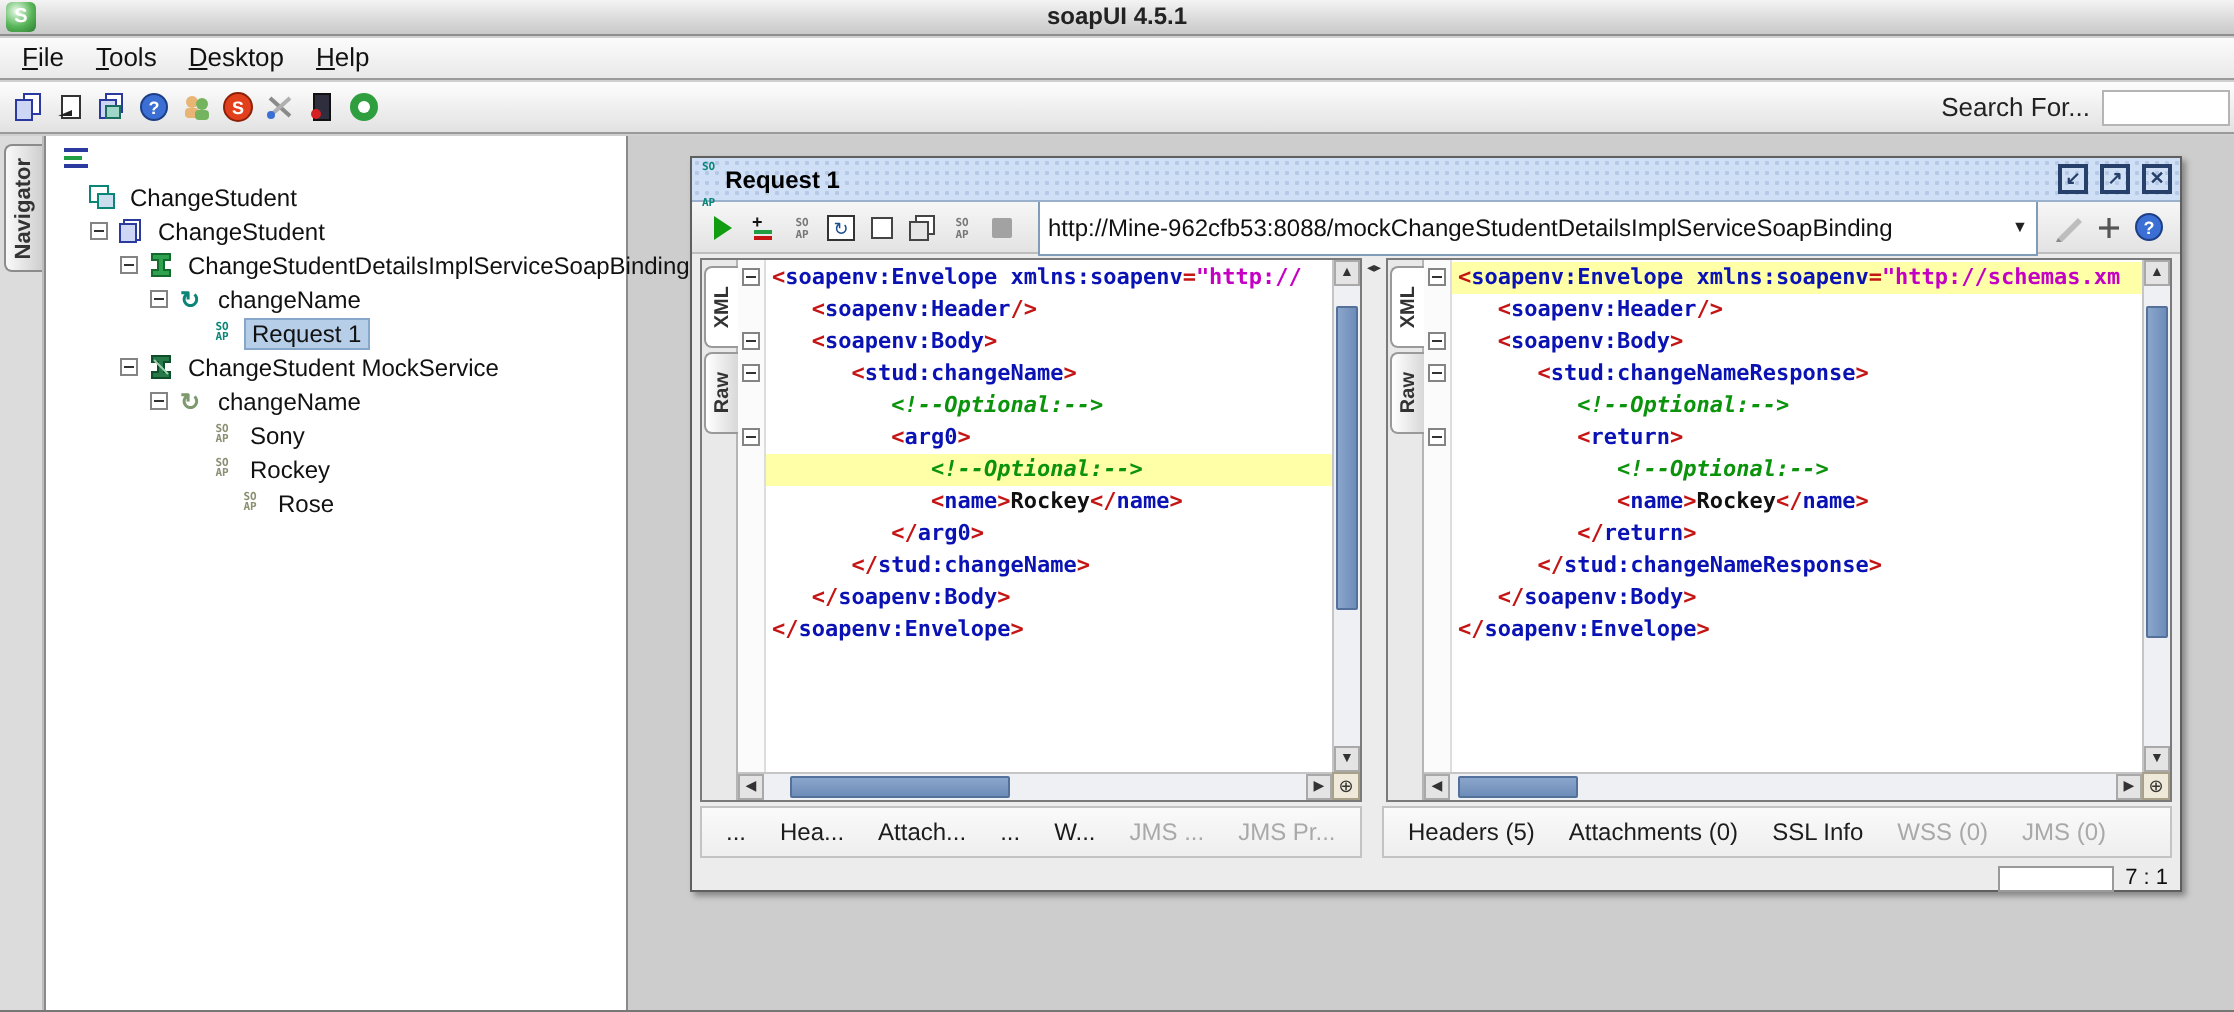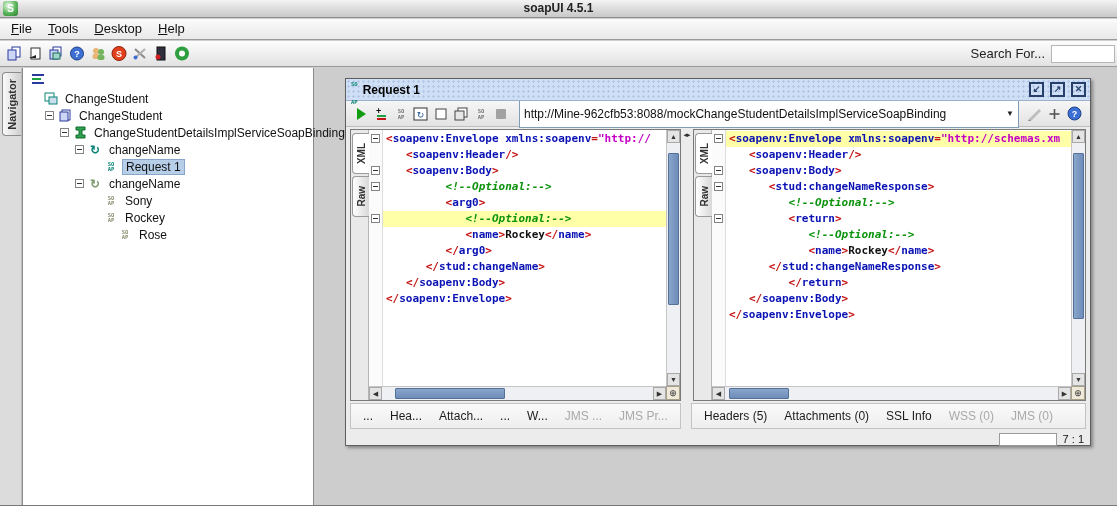--- a/index.html
+++ b/index.html
@@ -251,20 +251,30 @@
               <span class="op-glyph" style="color:#0b8577">↻</span>
             </span>
             <span class="tree-label">changeName</span>
           </div>
           <div class="tree-row" style="padding-left: 66px;">
             <span class="tree-icon">
               <span class="soap-mini" style="color:#0b8577">SO<br>AP</span>
             </span>
             <span class="tree-label selected">Request 1</span>
           </div>
+          <div class="tree-row" style="padding-left: 22px;">
+            <span class="tree-handle"></span>
+            <span class="tree-icon">
+              <svg width="13" height="13">
+                <path d="M2 1 h9 v3 h-3 v5 h3 v3 h-9 v-3 h3 v-5 h-3 z" fill="#27794a" stroke="#0c4f28"></path>
+                <line x1="3" y1="3" x2="10" y2="10" stroke="#9fd0ae" stroke-width="1"></line>
+              </svg>
+            </span>
+            <span class="tree-label">ChangeStudent MockService</span>
+          </div>
           <div class="tree-row" style="padding-left: 37px;">
             <span class="tree-handle"></span>
             <span class="tree-icon">
               <span class="op-glyph" style="color:#7d9a6e">↻</span>
             </span>
             <span class="tree-label">changeName</span>
           </div>
           <div class="tree-row" style="padding-left: 66px;">
             <span class="tree-icon">
               <span class="soap-mini" style="color:#8a8f72">SO<br>AP</span>
@@ -387,20 +397,21 @@
                 <div class="fold-gutter">
                   <span class="fold-box" style="top: 4px;"></span>
                   <span class="fold-box" style="top: 36px;"></span>
                   <span class="fold-box" style="top: 52px;"></span>
                   <span class="fold-box" style="top: 84px;"></span>
                 </div>
                 <div class="ed-lines">
                   <div class="ed-line"><span class="xb">&lt;</span><span class="xt">soapenv:Envelope</span> <span class="xa">xmlns:soapenv</span><span class="xb">=</span><span class="xv">"http://</span></div>
                   <div class="ed-line">   <span class="xb">&lt;</span><span class="xt">soapenv:Header</span><span class="xb">/&gt;</span></div>
                   <div class="ed-line">   <span class="xb">&lt;</span><span class="xt">soapenv:Body</span><span class="xb">&gt;</span></div>
+                  <div class="ed-line">      <span class="xb">&lt;</span><span class="xt">stud:changeName</span><span class="xb">&gt;</span></div>
                   <div class="ed-line"><span class="xc">         &lt;!--Optional:--&gt;</span></div>
                   <div class="ed-line">         <span class="xb">&lt;</span><span class="xt">arg0</span><span class="xb">&gt;</span></div>
                   <div class="ed-line hl"><span class="xc">            &lt;!--Optional:--&gt;</span></div>
                   <div class="ed-line">            <span class="xb">&lt;</span><span class="xt">name</span><span class="xb">&gt;</span><span class="xtext">Rockey</span><span class="xb">&lt;/</span><span class="xt">name</span><span class="xb">&gt;</span></div>
                   <div class="ed-line">         <span class="xb">&lt;/</span><span class="xt">arg0</span><span class="xb">&gt;</span></div>
                   <div class="ed-line">      <span class="xb">&lt;/</span><span class="xt">stud:changeName</span><span class="xb">&gt;</span></div>
                   <div class="ed-line">   <span class="xb">&lt;/</span><span class="xt">soapenv:Body</span><span class="xb">&gt;</span></div>
                   <div class="ed-line"><span class="xb">&lt;/</span><span class="xt">soapenv:Envelope</span><span class="xb">&gt;</span></div>
                 </div>
                 <div class="vscroll">
@@ -439,22 +450,22 @@
                 </div>
                 <div class="ed-lines">
                   <div class="ed-line hl"><span class="xb">&lt;</span><span class="xt">soapenv:Envelope</span> <span class="xa">xmlns:soapenv</span><span class="xb">=</span><span class="xv">"http://schemas.xm</span></div>
                   <div class="ed-line">   <span class="xb">&lt;</span><span class="xt">soapenv:Header</span><span class="xb">/&gt;</span></div>
                   <div class="ed-line">   <span class="xb">&lt;</span><span class="xt">soapenv:Body</span><span class="xb">&gt;</span></div>
                   <div class="ed-line">      <span class="xb">&lt;</span><span class="xt">stud:changeNameResponse</span><span class="xb">&gt;</span></div>
                   <div class="ed-line"><span class="xc">         &lt;!--Optional:--&gt;</span></div>
                   <div class="ed-line">         <span class="xb">&lt;</span><span class="xt">return</span><span class="xb">&gt;</span></div>
                   <div class="ed-line"><span class="xc">            &lt;!--Optional:--&gt;</span></div>
                   <div class="ed-line">            <span class="xb">&lt;</span><span class="xt">name</span><span class="xb">&gt;</span><span class="xtext">Rockey</span><span class="xb">&lt;/</span><span class="xt">name</span><span class="xb">&gt;</span></div>
+                  <div class="ed-line">         <span class="xb">&lt;/</span><span class="xt">return</span><span class="xb">&gt;</span></div>
                   <div class="ed-line">      <span class="xb">&lt;/</span><span class="xt">stud:changeNameResponse</span><span class="xb">&gt;</span></div>
-                  <div class="ed-line">         <span class="xb">&lt;/</span><span class="xt">return</span><span class="xb">&gt;</span></div>
                   <div class="ed-line">   <span class="xb">&lt;/</span><span class="xt">soapenv:Body</span><span class="xb">&gt;</span></div>
                   <div class="ed-line"><span class="xb">&lt;/</span><span class="xt">soapenv:Envelope</span><span class="xb">&gt;</span></div>
                 </div>
                 <div class="vscroll">
                   <span class="sbtn" style="top:0">▲</span>
                   <span class="vthumb" style="top:23.200000000000003px;height:165.6px"></span>
                   <span class="sbtn" style="bottom:0;top:auto">▼</span>
                 </div>
               </div>
               <div class="hscroll">

